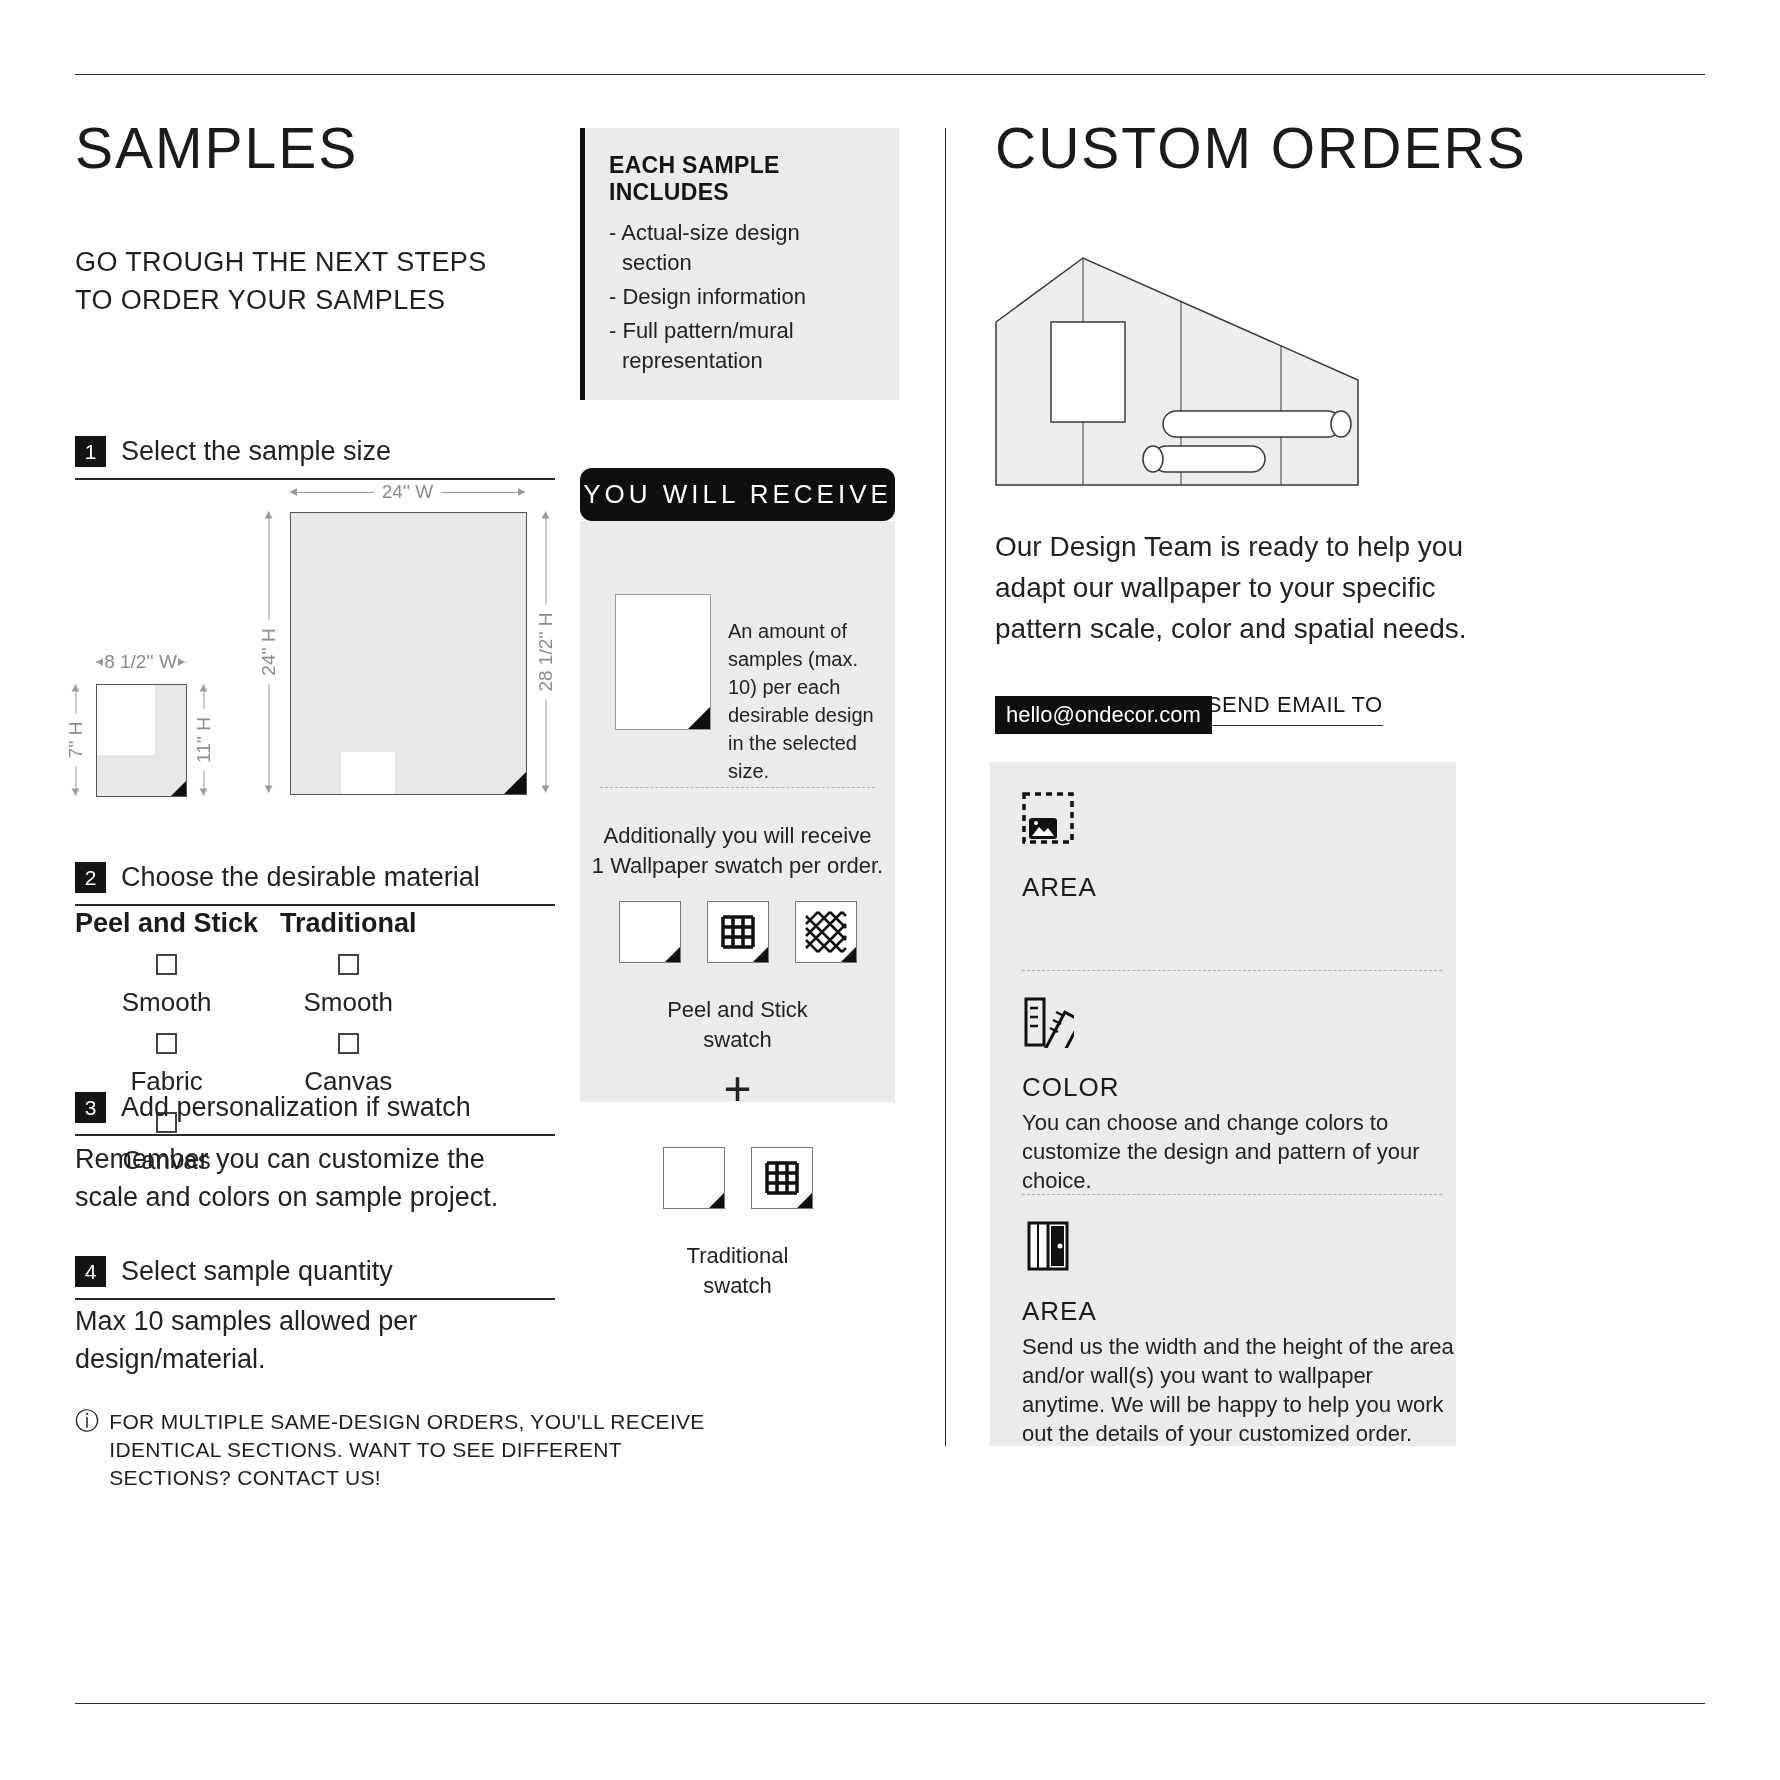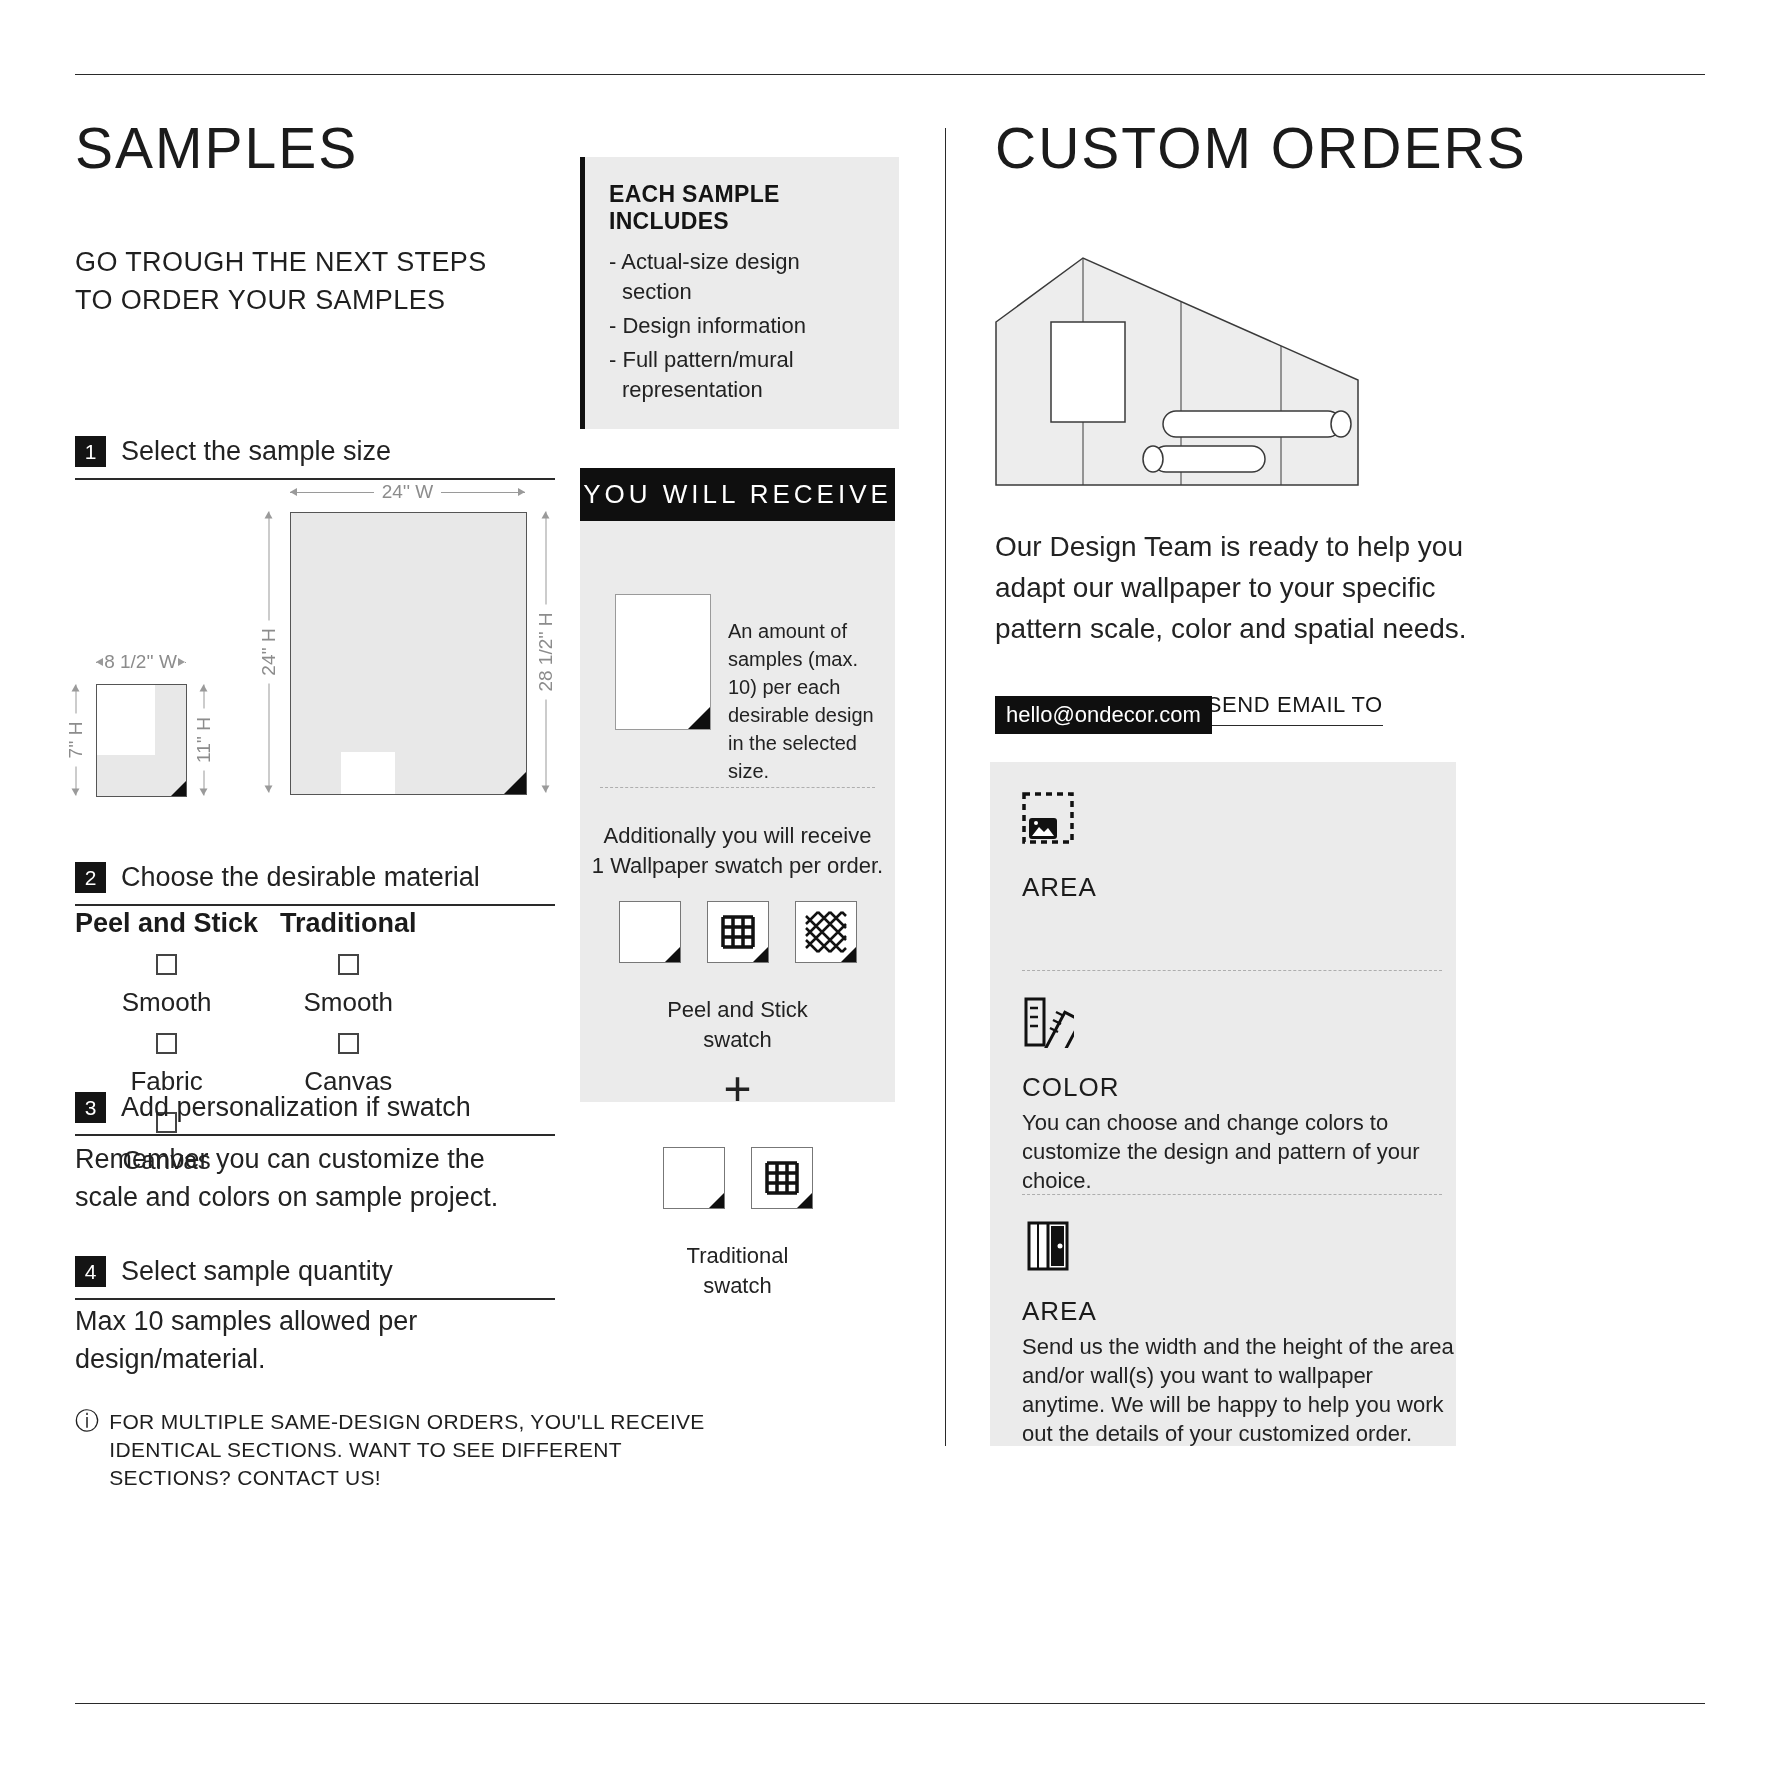--- a/index.html
+++ b/index.html
@@ -39,21 +39,21 @@
 
   .note-text { font-size:27px; line-height:38px; color:#222222; }
 
   .footer-note { display:flex; gap:10px; font-size:21px; line-height:28px; letter-spacing:0.3px; color:#1f1f1f; }
   .info-icon { font-size:24px; line-height:26px; }
 
   .includes-box { background:#ebebeb; border-left:5px solid #111111; padding:24px 24px; width:266px; }
   .includes-title { font-size:23px; font-weight:bold; letter-spacing:0.3px; margin-bottom:12px; color:#141414; }
   .includes-item { font-size:22px; line-height:30px; padding-left:13px; text-indent:-13px; margin-top:4px; color:#222222; }
 
-  .receive-header { background:#0f0f0f; color:#ffffff; display:flex; align-items:center; justify-content:center; font-size:26px; letter-spacing:4px; }
+  .receive-header { background:#0f0f0f; color:#ffffff; display:flex; align-items:center; justify-content:center; font-size:26px; letter-spacing:4px;border-radius:12px; }
   .receive-panel { background:#ebebeb; }
   .page-icon { position:absolute; background:#ffffff; border:1px solid #9a9a9a; }
   .samples-text { position:absolute; font-size:20px; line-height:28px; color:#222222; }
   .dashed-div { border-top:1px dashed #aeaeae; height:0; }
   .center-text { text-align:center; font-size:22px; line-height:30px; color:#222222; }
   .swatch-row { display:flex; justify-content:center; gap:26px; }
   .swatch { width:60px; height:60px; background:#ffffff; border:1px solid #777777; position:relative; }
   .swatch svg { display:block; }
   .plus { font-size:48px; font-weight:300; text-align:center; color:#222222; }
 
@@ -164,21 +164,21 @@
     <div class="step-num">4</div>
     <div class="step-label">Select sample quantity</div>
   </div>
   <div class="abs note-text" style="left:75px; top:1302px; width:520px;">Max 10 samples allowed per design/material.</div>
 
   <div class="abs footer-note" style="left:75px; top:1408px; width:640px;">
     <span class="info-icon">ⓘ</span>
     <span>FOR MULTIPLE SAME-DESIGN ORDERS, YOU'LL RECEIVE IDENTICAL SECTIONS. WANT TO SEE DIFFERENT SECTIONS? CONTACT US!</span>
   </div>
 
-  <div class="abs includes-box" style="left:580px; top:128px;margin-top:29px;">
+  <div class="abs includes-box" style="left:580px; top:128px;">
     <div class="includes-title">EACH SAMPLE INCLUDES</div>
     <div class="includes-item">- Actual-size design section</div>
     <div class="includes-item">- Design information</div>
     <div class="includes-item">- Full pattern/mural representation</div>
   </div>
 
   <div class="abs receive-header" style="left:580px; top:468px; width:315px; height:53px;">YOU WILL RECEIVE</div>
 
   <div class="abs receive-panel" style="left:580px; top:521px; width:315px; height:581px;">
     <div class="page-icon" style="left:35px; top:73px; width:94px; height:134px;">

